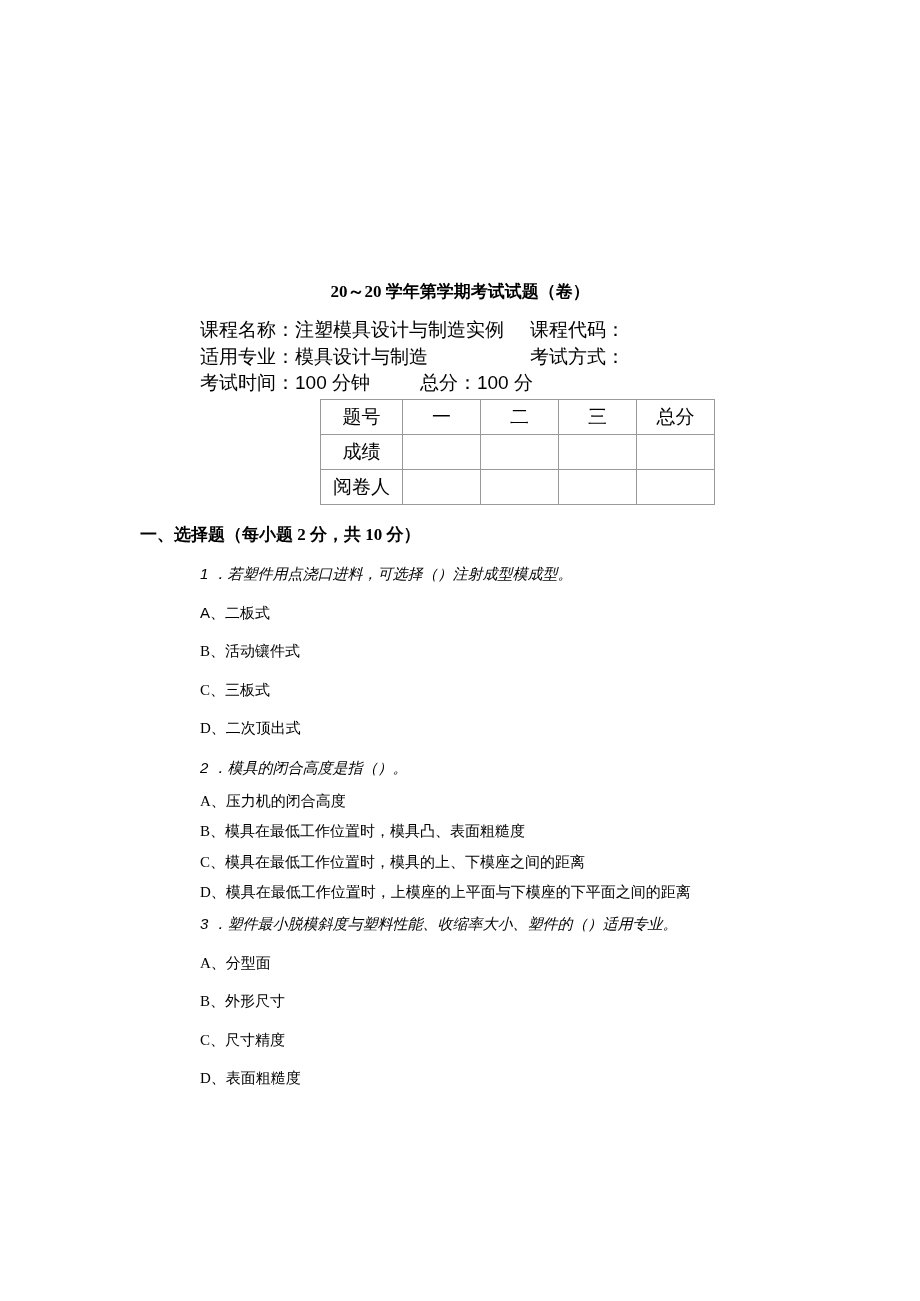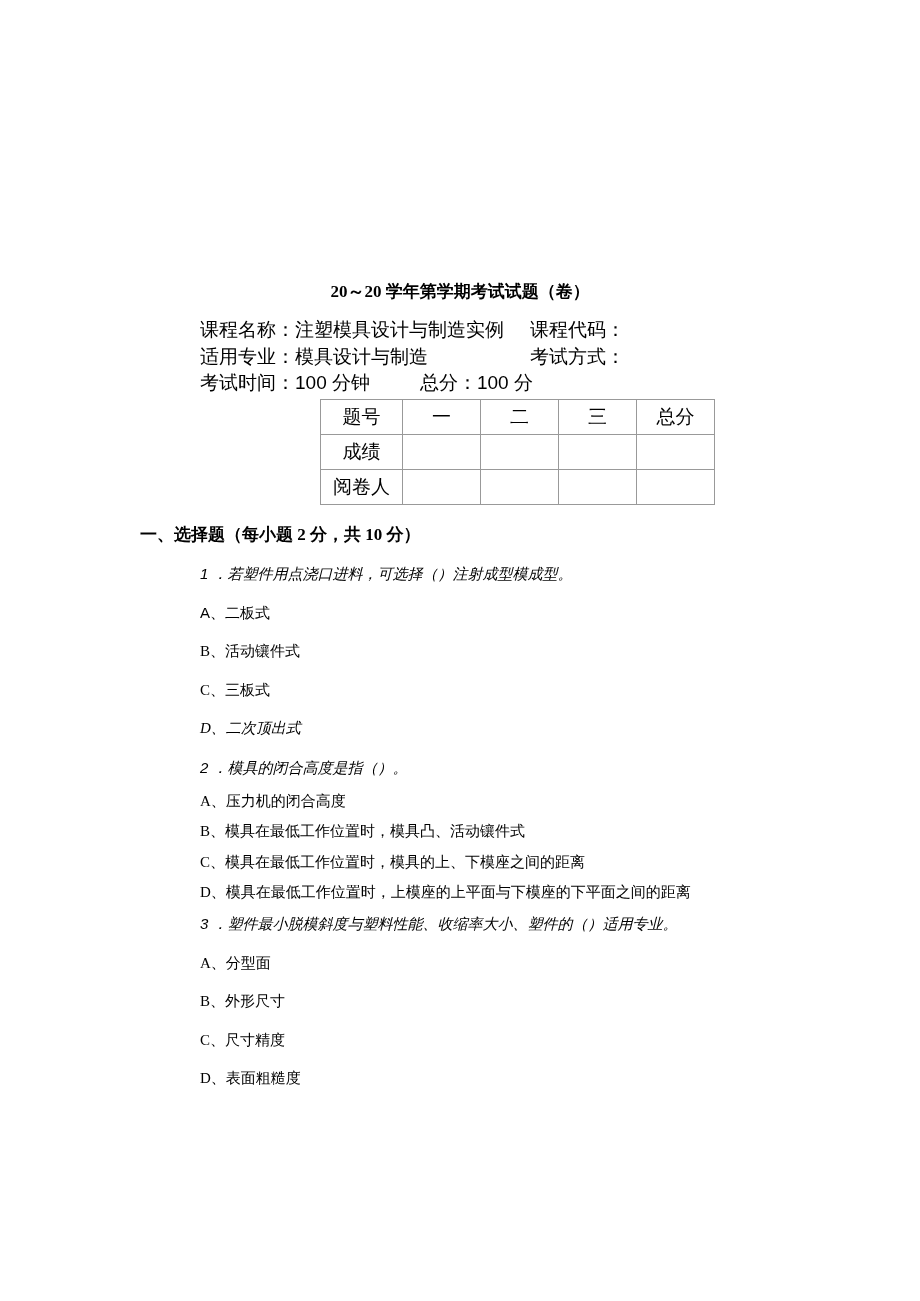--- a/index.html
+++ b/index.html
@@ -80,21 +80,20 @@
     }
     .opt {
       margin-bottom: 16px;
       line-height: 1.5;
     }
     .opt-tight {
       margin-bottom: 8px;
       line-height: 1.5;
     }
     .gap-after {
-      font-style: italic;
     }
     .sans { font-family: Arial, sans-serif; }
   </style>
 </head>
 <body>
 
 <div class="page">
   <div class="title">20～20 学年第学期考试试题（卷）</div>
 
   <div class="meta-block">
@@ -158,21 +157,21 @@
     </div>
     <div class="opt"><span class="sans">A</span>、二板式</div>
     <div class="opt">B、活动镶件式</div>
     <div class="opt">C、三板式</div>
     <div class="opt gap-after">D、二次顶出式</div>
 
     <div class="q-text" style="margin-bottom:10px">
       <span class="sans">2 ．</span><span>模具的闭合高度是指（）。</span>
     </div>
     <div class="opt-tight">A、压力机的闭合高度</div>
-    <div class="opt-tight">B、模具在最低工作位置时，模具凸、活动镶件式</div>
+    <div class="opt-tight">B、模具在最低工作位置时，模具凸、表面粗糙度</div>
     <div class="opt-tight">C、模具在最低工作位置时，模具的上、下模座之间的距离</div>
     <div class="opt-tight">D、模具在最低工作位置时，上模座的上平面与下模座的下平面之间的距离</div>
     <div class="q-text" style="margin-top:8px;margin-bottom:16px">
       <span class="sans">3 ．</span><span>塑件最小脱模斜度与塑料性能、收缩率大小、塑件的（）适用专业。</span>
     </div>
     <div class="opt">A、分型面</div>
     <div class="opt">B、外形尺寸</div>
     <div class="opt">C、尺寸精度</div>
     <div class="opt">D、表面粗糙度</div>
   </div>

